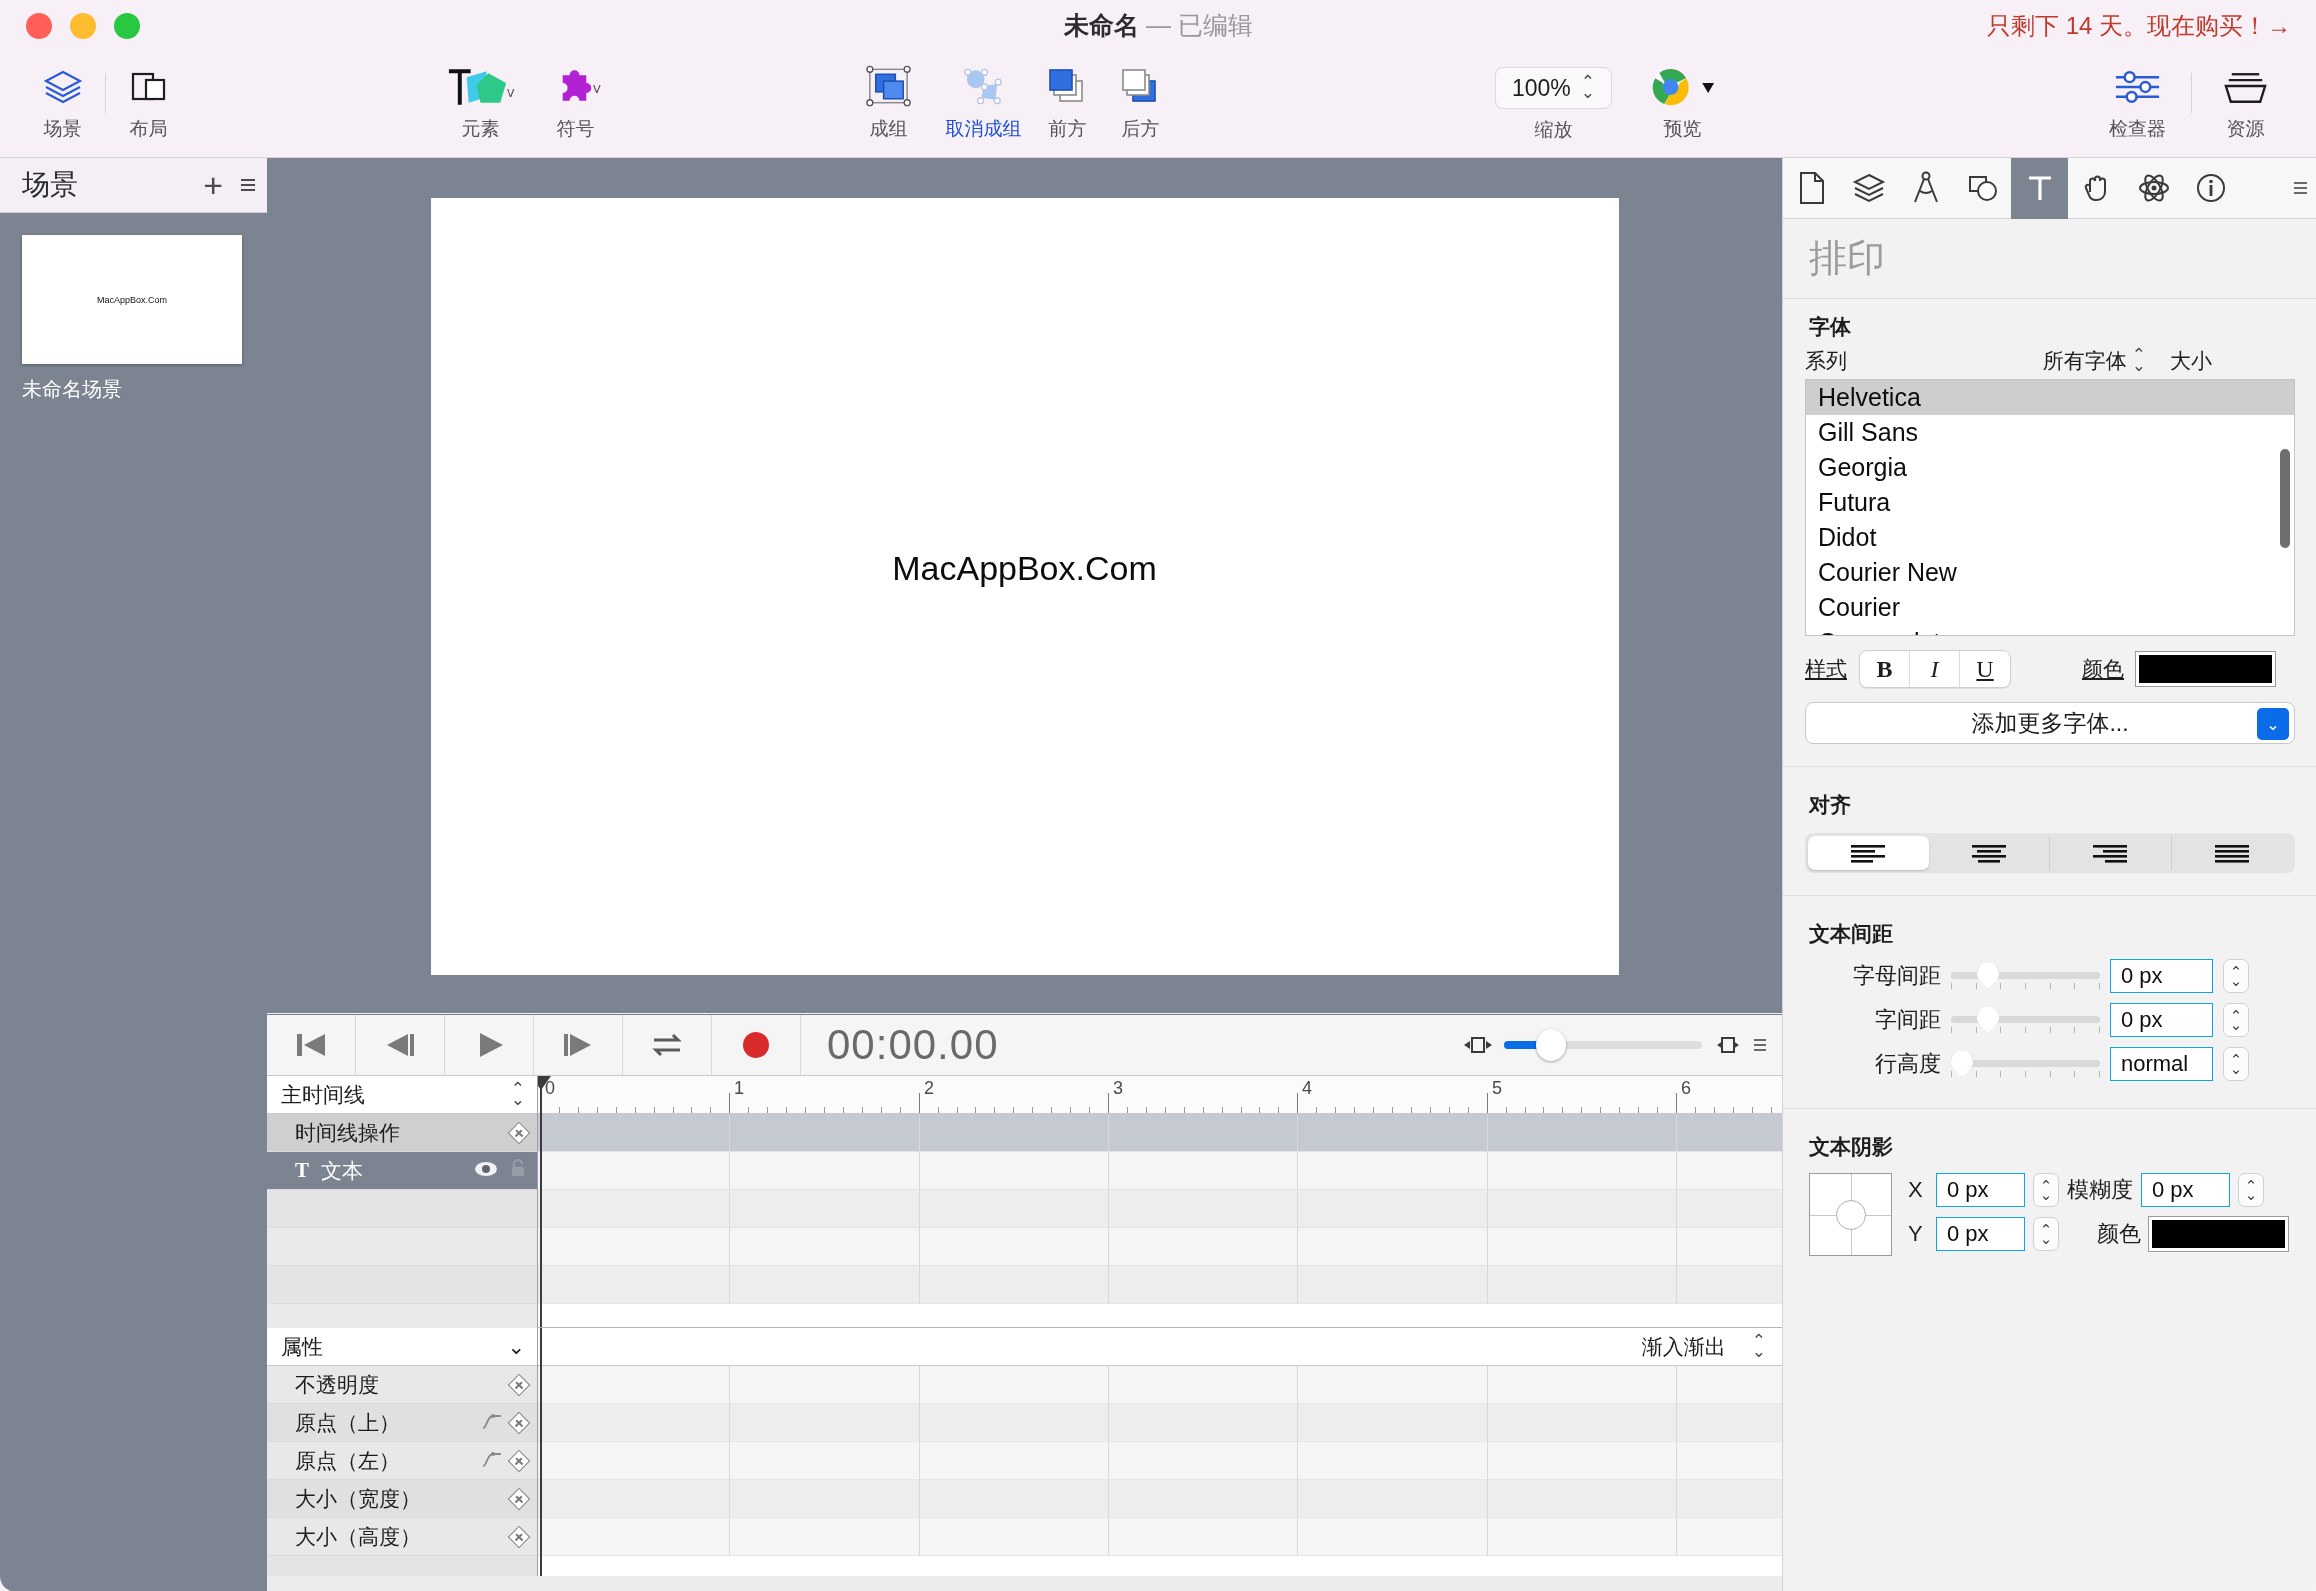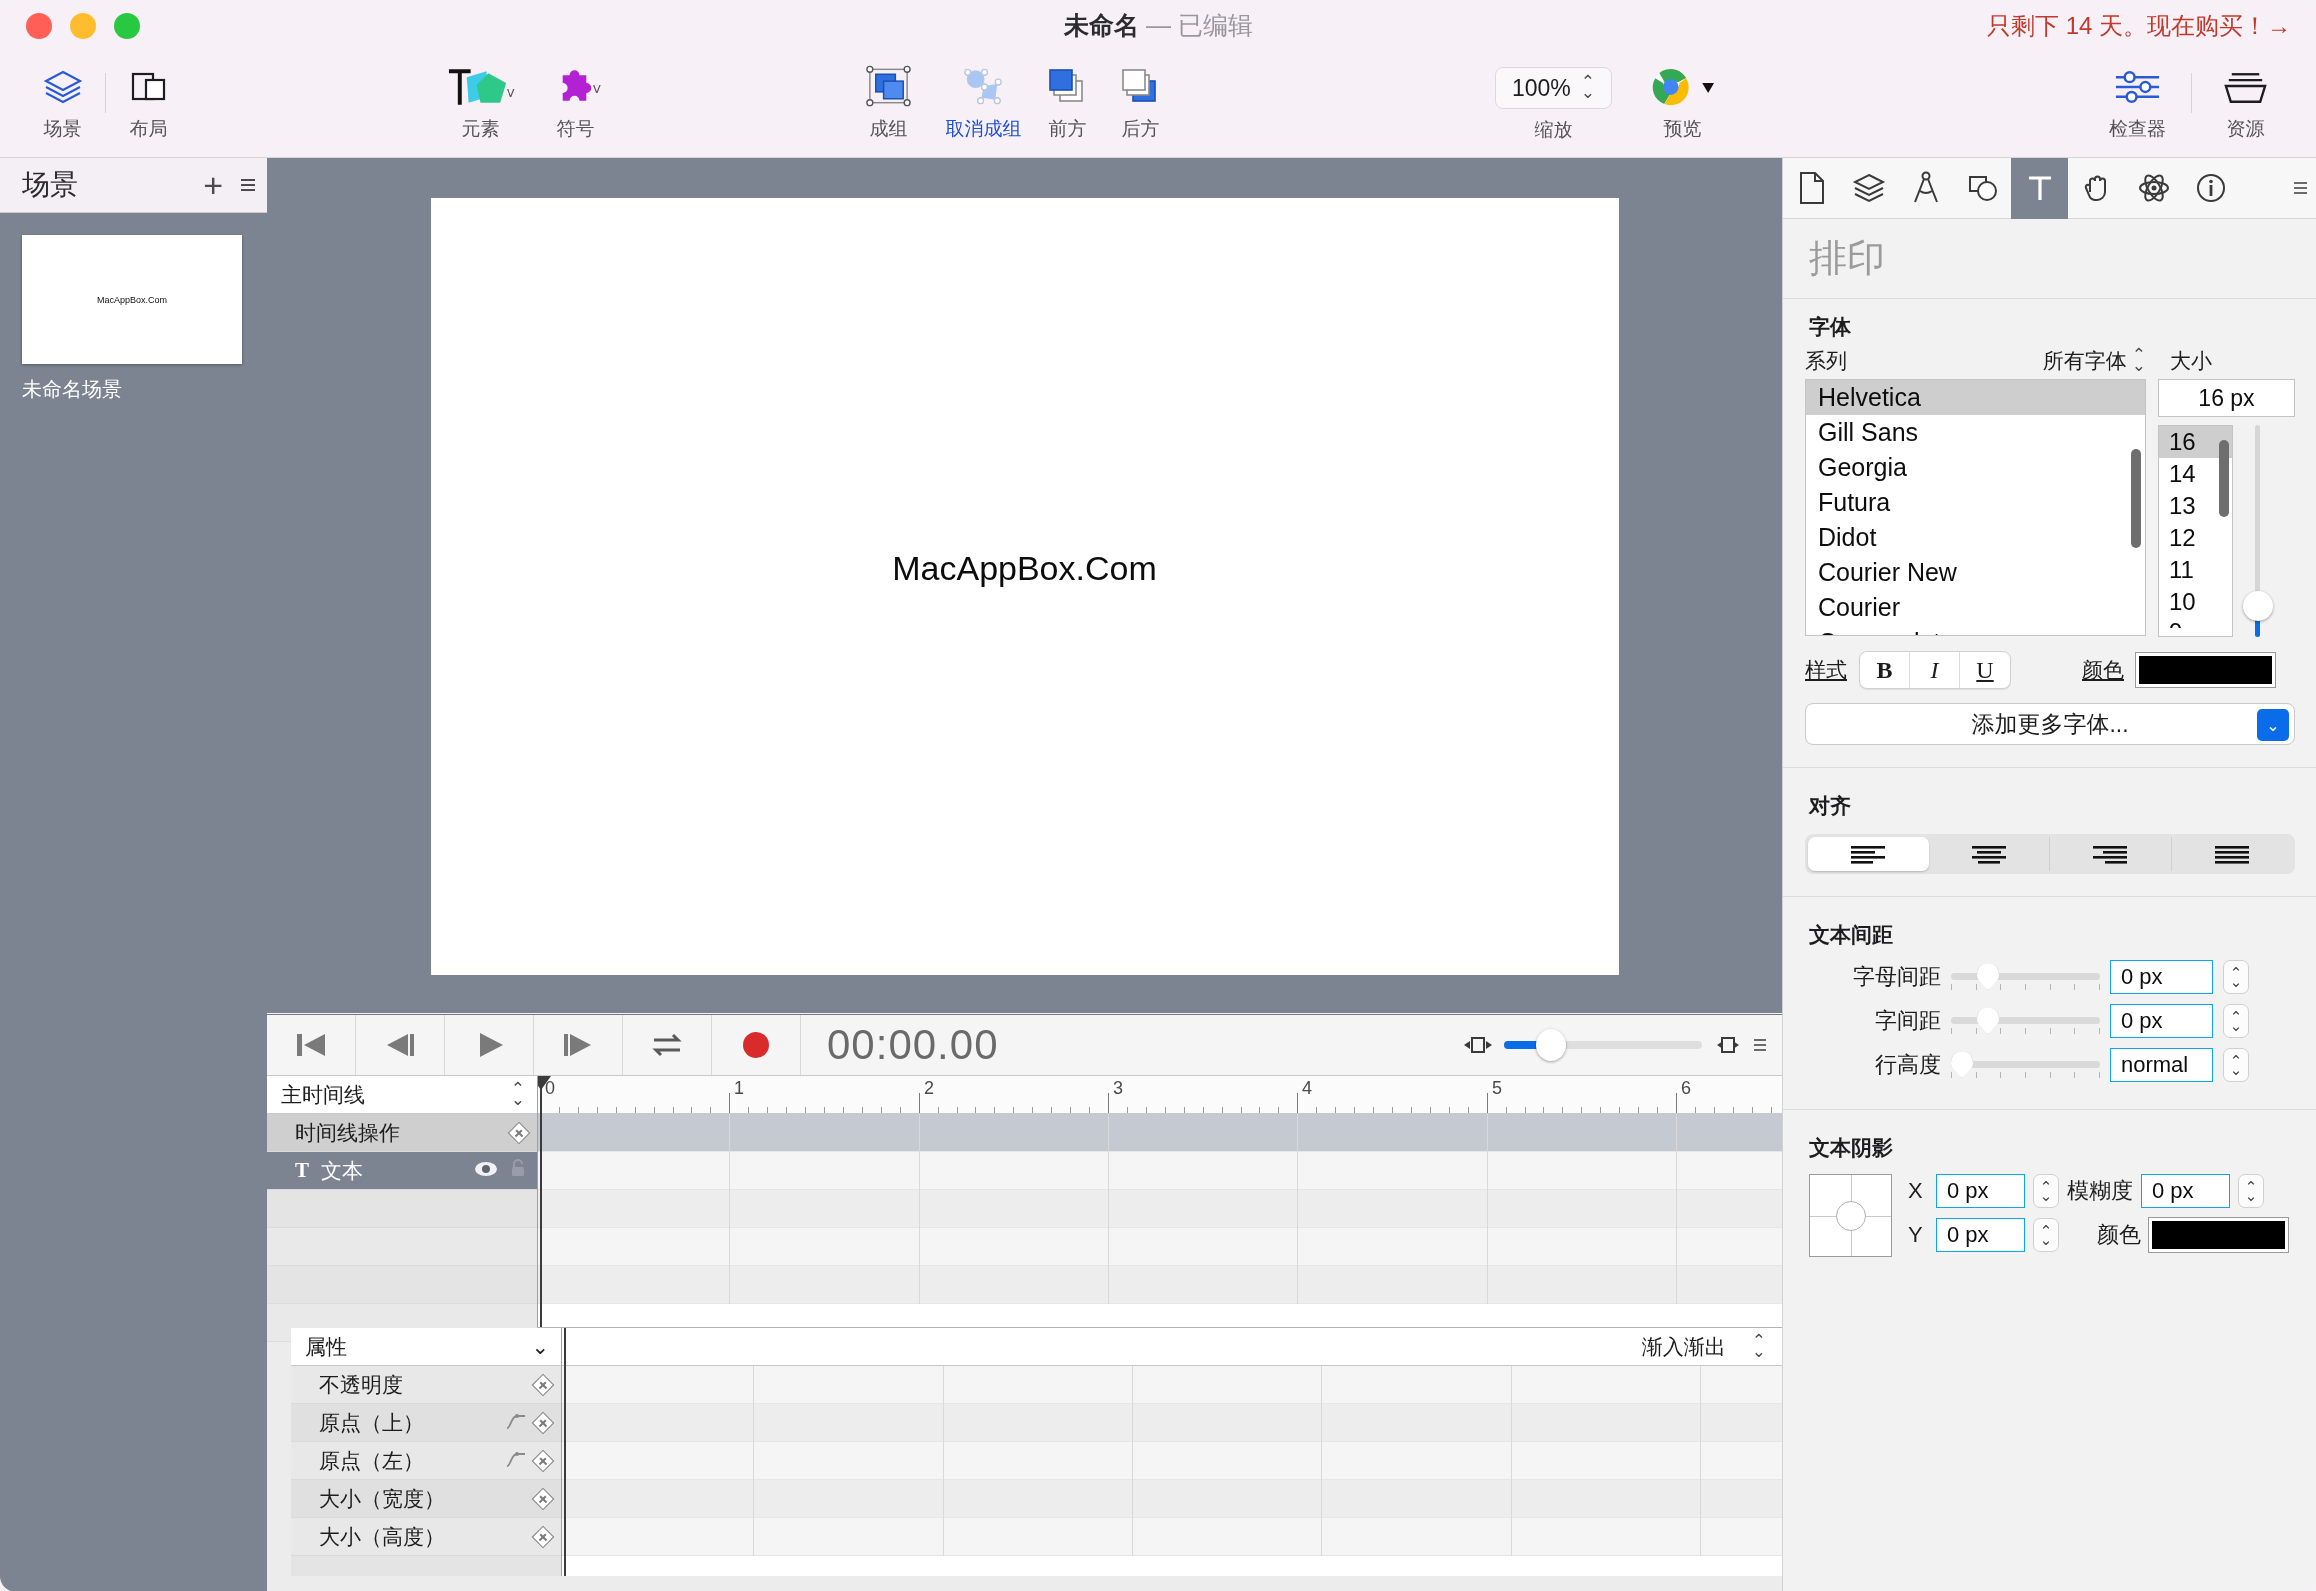--- a/index.html
+++ b/index.html
@@ -174,21 +174,21 @@
   .lane.alt { background: #ededed; }
   .lane.hilite { background: #c5cad2; }
   .gridline { position: absolute; top: 0; bottom: 0; width: 1px; background: #d9d9d9; }
   .playhead { position: absolute; top: 0; bottom: 0; width: 2px; background: #3b3b3b; left: 2px; }
   .playhead-head {
     position: absolute; top: 0; left: -9px;
     border-left: 10px solid transparent; border-right: 10px solid transparent;
     border-top: 14px solid #3b3b3b;
   }
 
-  .tl-props { display: flex; height: 249px; border-top: 1px solid #b5b5b5; padding-left: 24px; }
+  .tl-props { display: flex; height: 249px; border-top: 1px solid #b5b5b5; }
   .tl-props-list { width: 271px; background: #e4e4e4; border-right: 1px solid #9aa0aa; }
   .prop-head {
     height: 38px; background: #ffffff; display: flex; align-items: center;
     padding: 0 12px 0 14px; border-bottom: 1px solid #c8c8c8;
     font-size: 21px; color: #1d1d1f;
   }
   .prop-head span:first-child { flex: 1; }
   .prop-row {
     height: 38px; display: flex; align-items: center;
     padding: 0 10px 0 28px; font-size: 21px; color: #1d1d1f;
@@ -917,41 +917,20 @@
             <div class="li">Georgia</div>
             <div class="li">Futura</div>
             <div class="li">Didot</div>
             <div class="li">Courier New</div>
             <div class="li">Courier</div>
             <div class="li">Copperplate</div>
 
         <div class="lb-scroll"></div>
           </div>
       </div>
-      <div class="col-right">
-        <div class="size-field">16 px</div>
-        <div class="size-wrap">
-          <div class="sizelist" id="sizelist">
-              <div class="li sel">16</div>
-              <div class="li">14</div>
-              <div class="li">13</div>
-              <div class="li">12</div>
-              <div class="li">11</div>
-              <div class="li">10</div>
-              <div class="li clip">9</div>
-
-          <div class="sl-scroll"></div>
-            </div>
-          <div class="vslider">
-            <div class="track"></div>
-            <div class="fill"></div>
-            <div class="knob"></div>
-          </div>
-        </div>
-      </div>
     </div>
 
     <div class="row" style="margin-top:14px;">
       <span class="rlabel">样式</span>
       <div class="biu">
         <span style="font-weight:bold;">B</span>
         <span style="font-style:italic;">I</span>
         <span style="text-decoration:underline;">U</span>
       </div>
       <span class="rlabel" style="margin-left:59px;">颜色</span>

